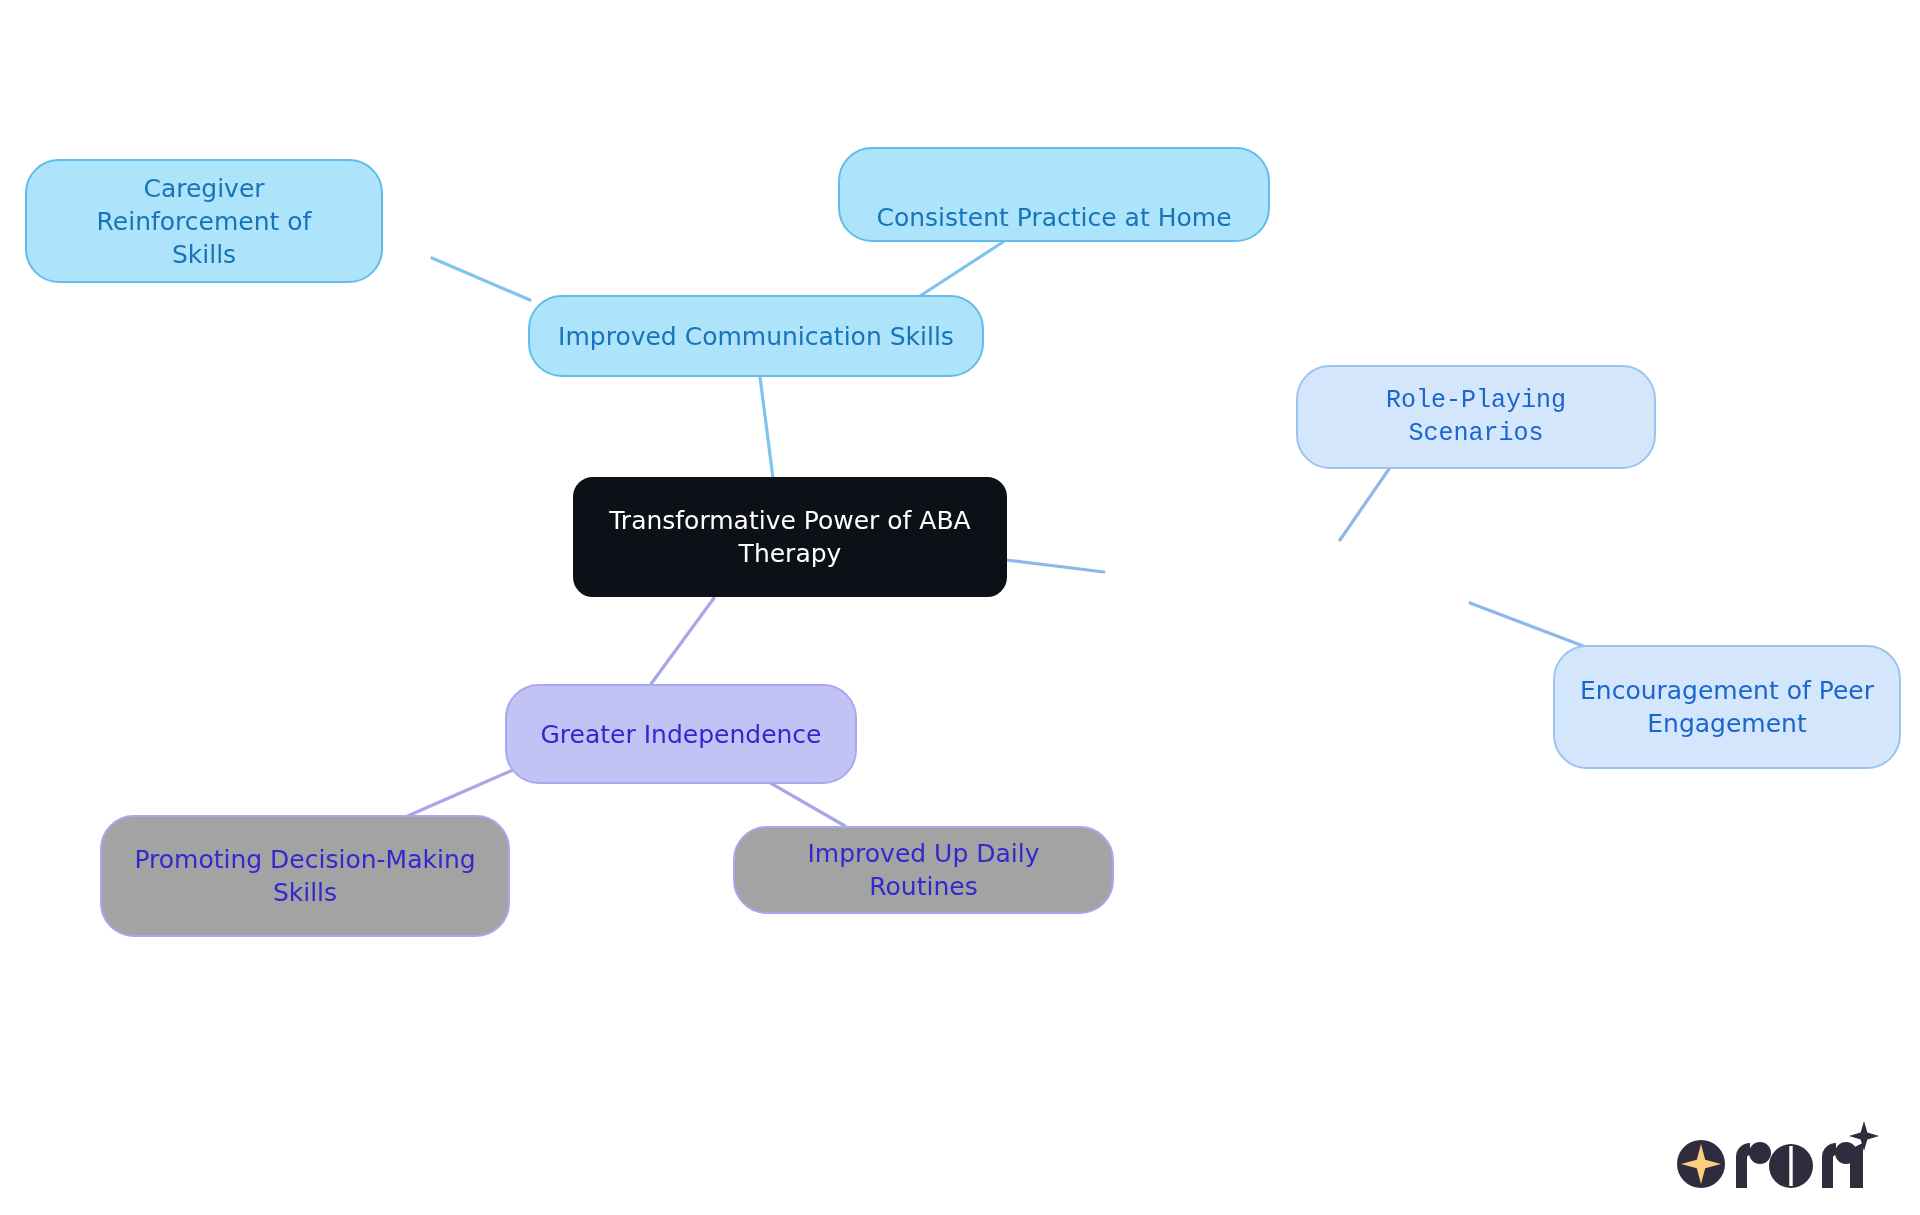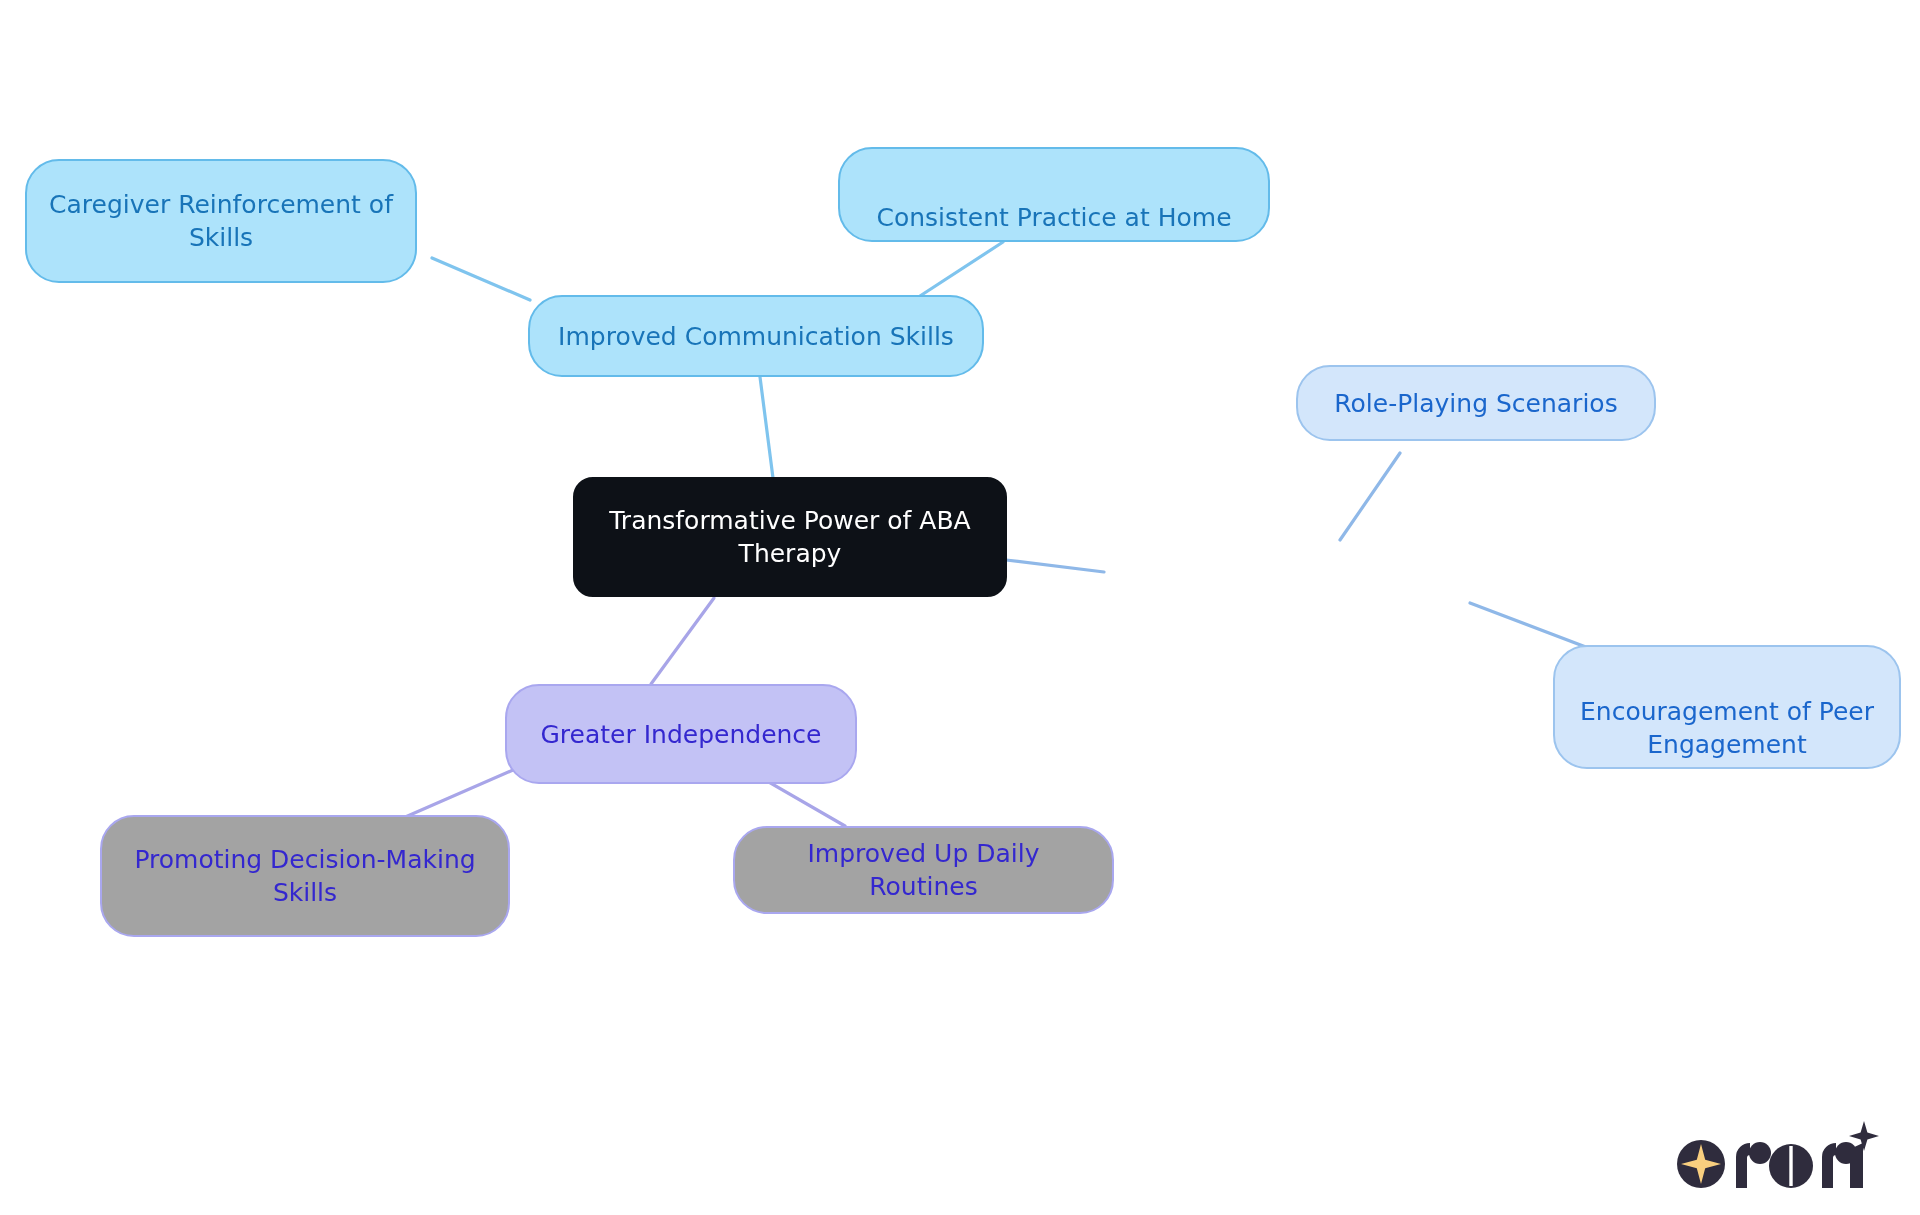--- a/index.html
+++ b/index.html
@@ -90,26 +90,26 @@
       <line x1="1470" y1="603" x2="1620" y2="660" stroke="#8fb8e8" stroke-width="3.2" stroke-linecap="round"></line>
       <line x1="714" y1="598" x2="651" y2="684" stroke="#a8a5e8" stroke-width="3.2" stroke-linecap="round"></line>
       <line x1="513" y1="770" x2="403" y2="818" stroke="#a8a5e8" stroke-width="3.2" stroke-linecap="round"></line>
       <line x1="748" y1="770" x2="845" y2="826" stroke="#a8a5e8" stroke-width="3.2" stroke-linecap="round"></line>
     </svg>
 
   <div class="node root" style="left: 573px; top: 477px; width: 434px; height: 120px; background: rgb(13, 17, 23); color: rgb(255, 255, 255);"><span>Transformative Power of ABA
 Therapy</span></div>
 
   <div class="node blue" style="left: 528px; top: 295px; width: 456px; height: 82px; background: rgb(173, 227, 251); border-color: rgb(99, 187, 234); color: rgb(24, 116, 184);"><span>Improved Communication Skills</span></div>
-  <div class="node blue" style="left: 25px; top: 159px; width: 392px; height: 124px;"><span>Caregiver Reinforcement of
+  <div class="node blue" style="left: 25px; top: 159px; width: 358px; height: 124px;"><span>Caregiver Reinforcement of
 Skills</span></div>
   <div class="node blue" style="left: 838px; top: 147px; width: 432px; height: 95px; align-items: flex-end;"><span>Consistent Practice at Home</span></div>
 
-  <div class="node softblue" style="left: 1296px; top: 365px; width: 360px; height: 76px;"><span>Role-Playing Scenarios</span></div>
-  <div class="node softblue" style="left: 1553px; top: 645px; width: 348px; height: 124px; align-items: flex-end;"><span>Encouragement of Peer
+  <div class="node softblue" style="left: 1296px; top: 365px; width: 360px; height: 104px; font-family: Liberation Mono, monospace;"><span>Role-Playing Scenarios</span></div>
+  <div class="node softblue" style="left: 1553px; top: 645px; width: 348px; height: 124px;"><span>Encouragement of Peer
 Engagement</span></div>
 
   <div class="node purple" style="left: 473px; top: 684px; width: 352px; height: 100px; background: rgb(195, 194, 245); border-color: rgb(169, 167, 239); color: rgb(52, 39, 207); margin-left: 32px;"><span>Greater Independence</span></div>
   <div class="node purple" style="left: 100px; top: 815px; width: 410px; height: 122px;"><span>Promoting Decision-Making
 Skills</span></div>
   <div class="node purple" style="left: 733px; top: 826px; width: 381px; height: 88px;"><span>Improved Up Daily Routines</span></div>
 
   <svg id="logo" viewBox="0 0 208 74">
     <g>
       <circle cx="27" cy="45" r="24" fill="#2f2c3d"></circle>

